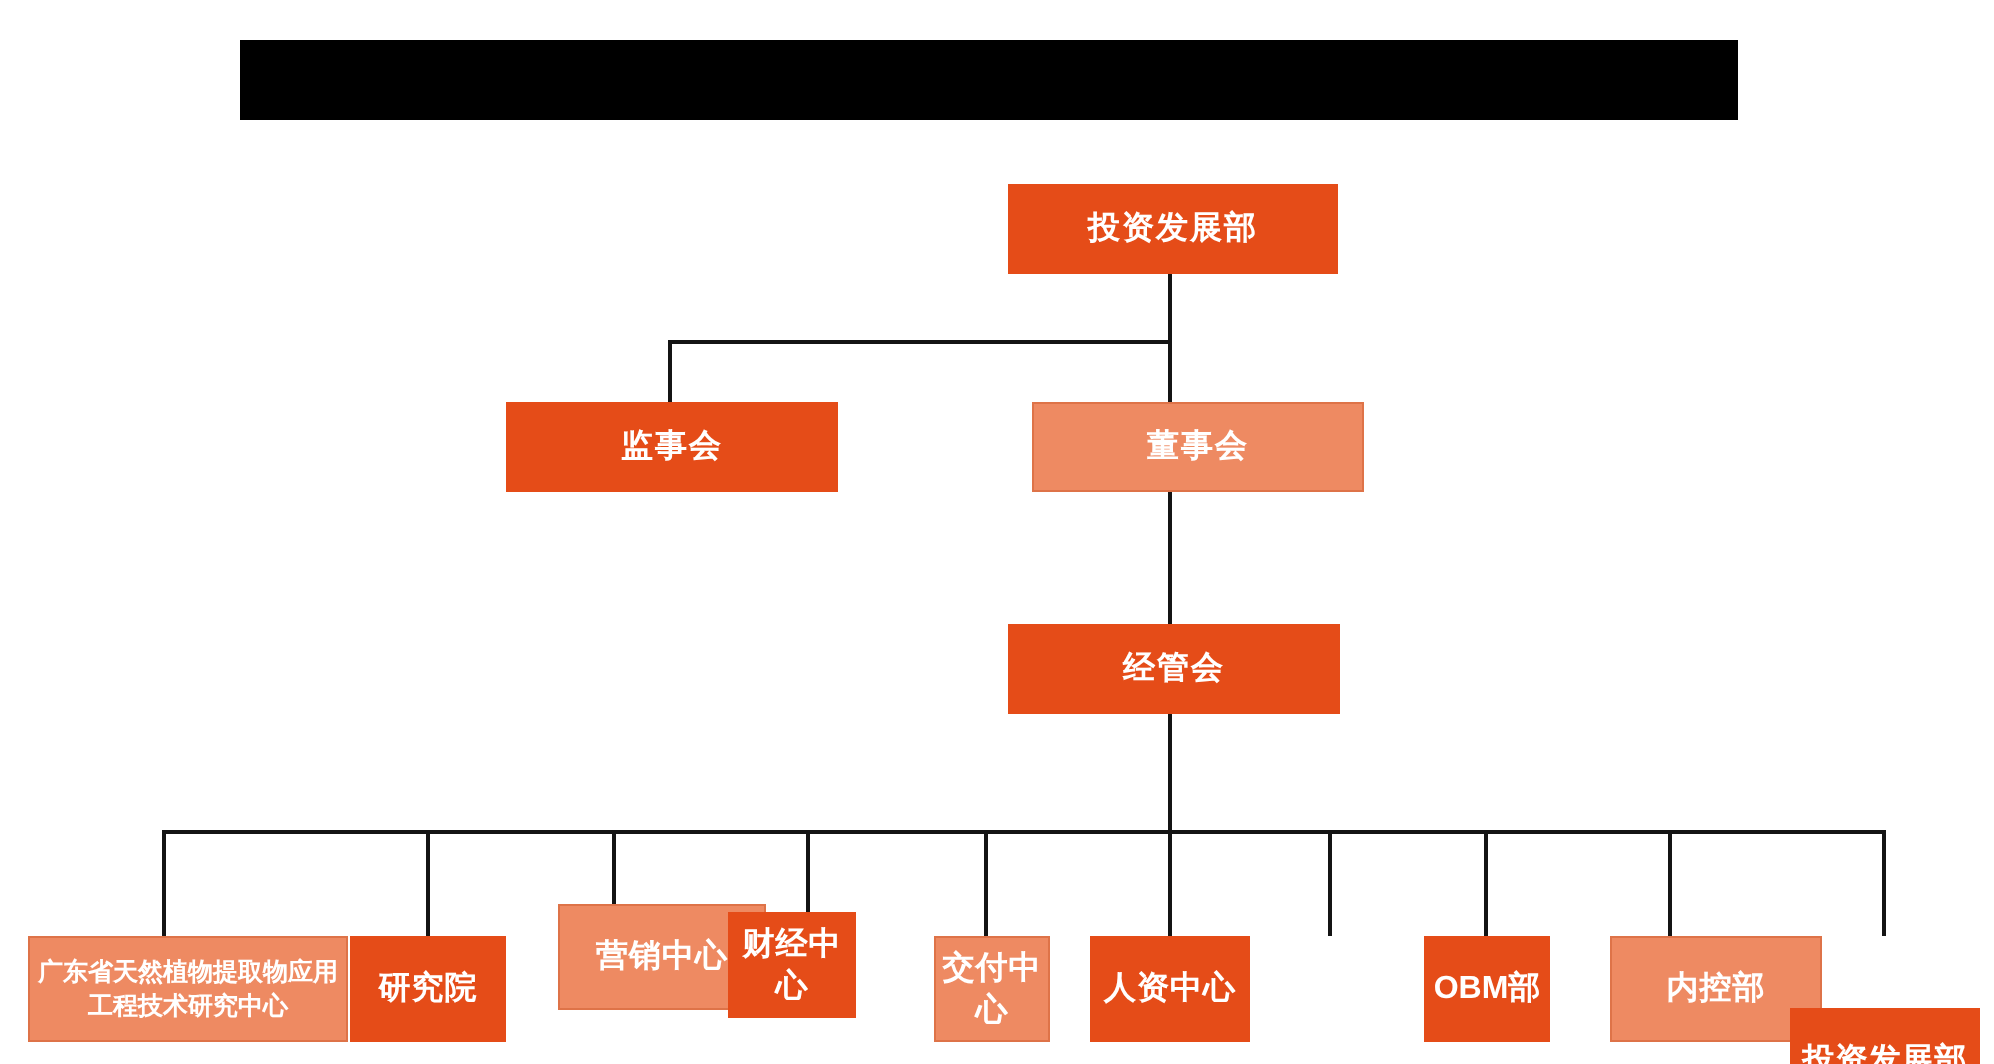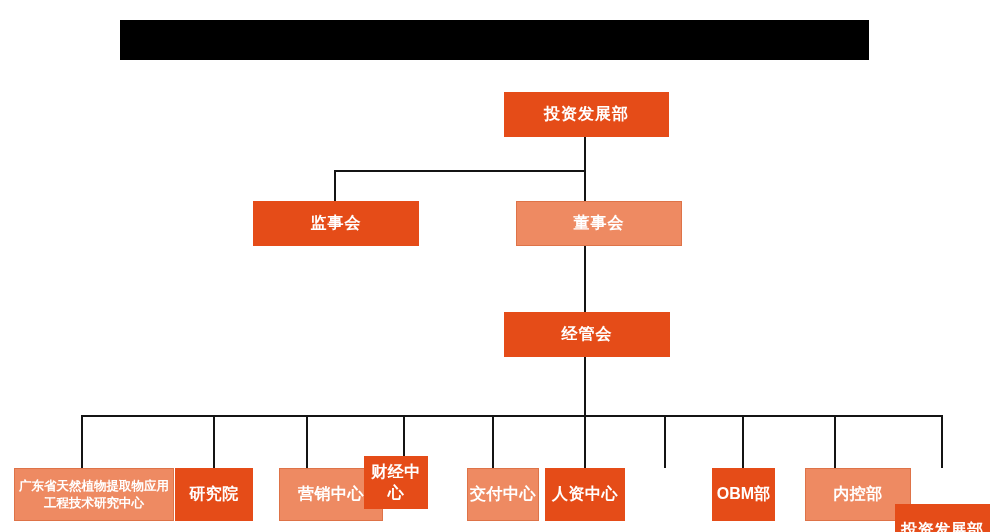--- a/index.html
+++ b/index.html
@@ -61,21 +61,21 @@
 
   <div class="node bright" style="left:504px; top:92px; width:165px; height:45px;">投资发展部</div>
 
   <div class="node bright" style="left:253px; top:201px; width:166px; height:45px;">监事会</div>
   <div class="node light" style="left:504px; top:201px; width:166px; height:45px;">董事会</div>
 
   <div class="node bright" style="left:504px; top:312px; width:166px; height:45px;">经管会</div>
 
   <div class="node light tiny" style="left:2px; top:468px; width:160px; height:53px;">广东省天然植物提取物应用工程技术研究中心</div>
   <div class="node bright small" style="left:175px; top:468px; width:78px; height:53px;">研究院</div>
-  <div class="node light small" style="left:267px; top:468px; width:104px; height:53px;">营销中心</div>
+  <div class="node light small" style="left:267px; top:452px; width:104px; height:53px;">营销中心</div>
   <div class="node bright small" style="left:364px; top:456px; width:64px; height:53px;">财经中心</div>
-  <div class="node light small" style="left:455px; top:468px; width:72px; height:53px;">交付中心</div>
+  <div class="node light small" style="left:455px; top:468px; width:58px; height:53px;">交付中心</div>
   <div class="node bright small" style="left:545px; top:468px; width:80px; height:53px;">人资中心</div>
   <div class="node bright small" style="left:712px; top:468px; width:63px; height:53px; letter-spacing:0;">OBM部</div>
   <div class="node light small" style="left:793px; top:468px; width:106px; height:53px;">内控部</div>
   <div class="node bright small" style="left:895px; top:468px; width:95px; height:53px;margin-top:36px;">投资发展部</div>
 
 </div>
 
 </body></html>

